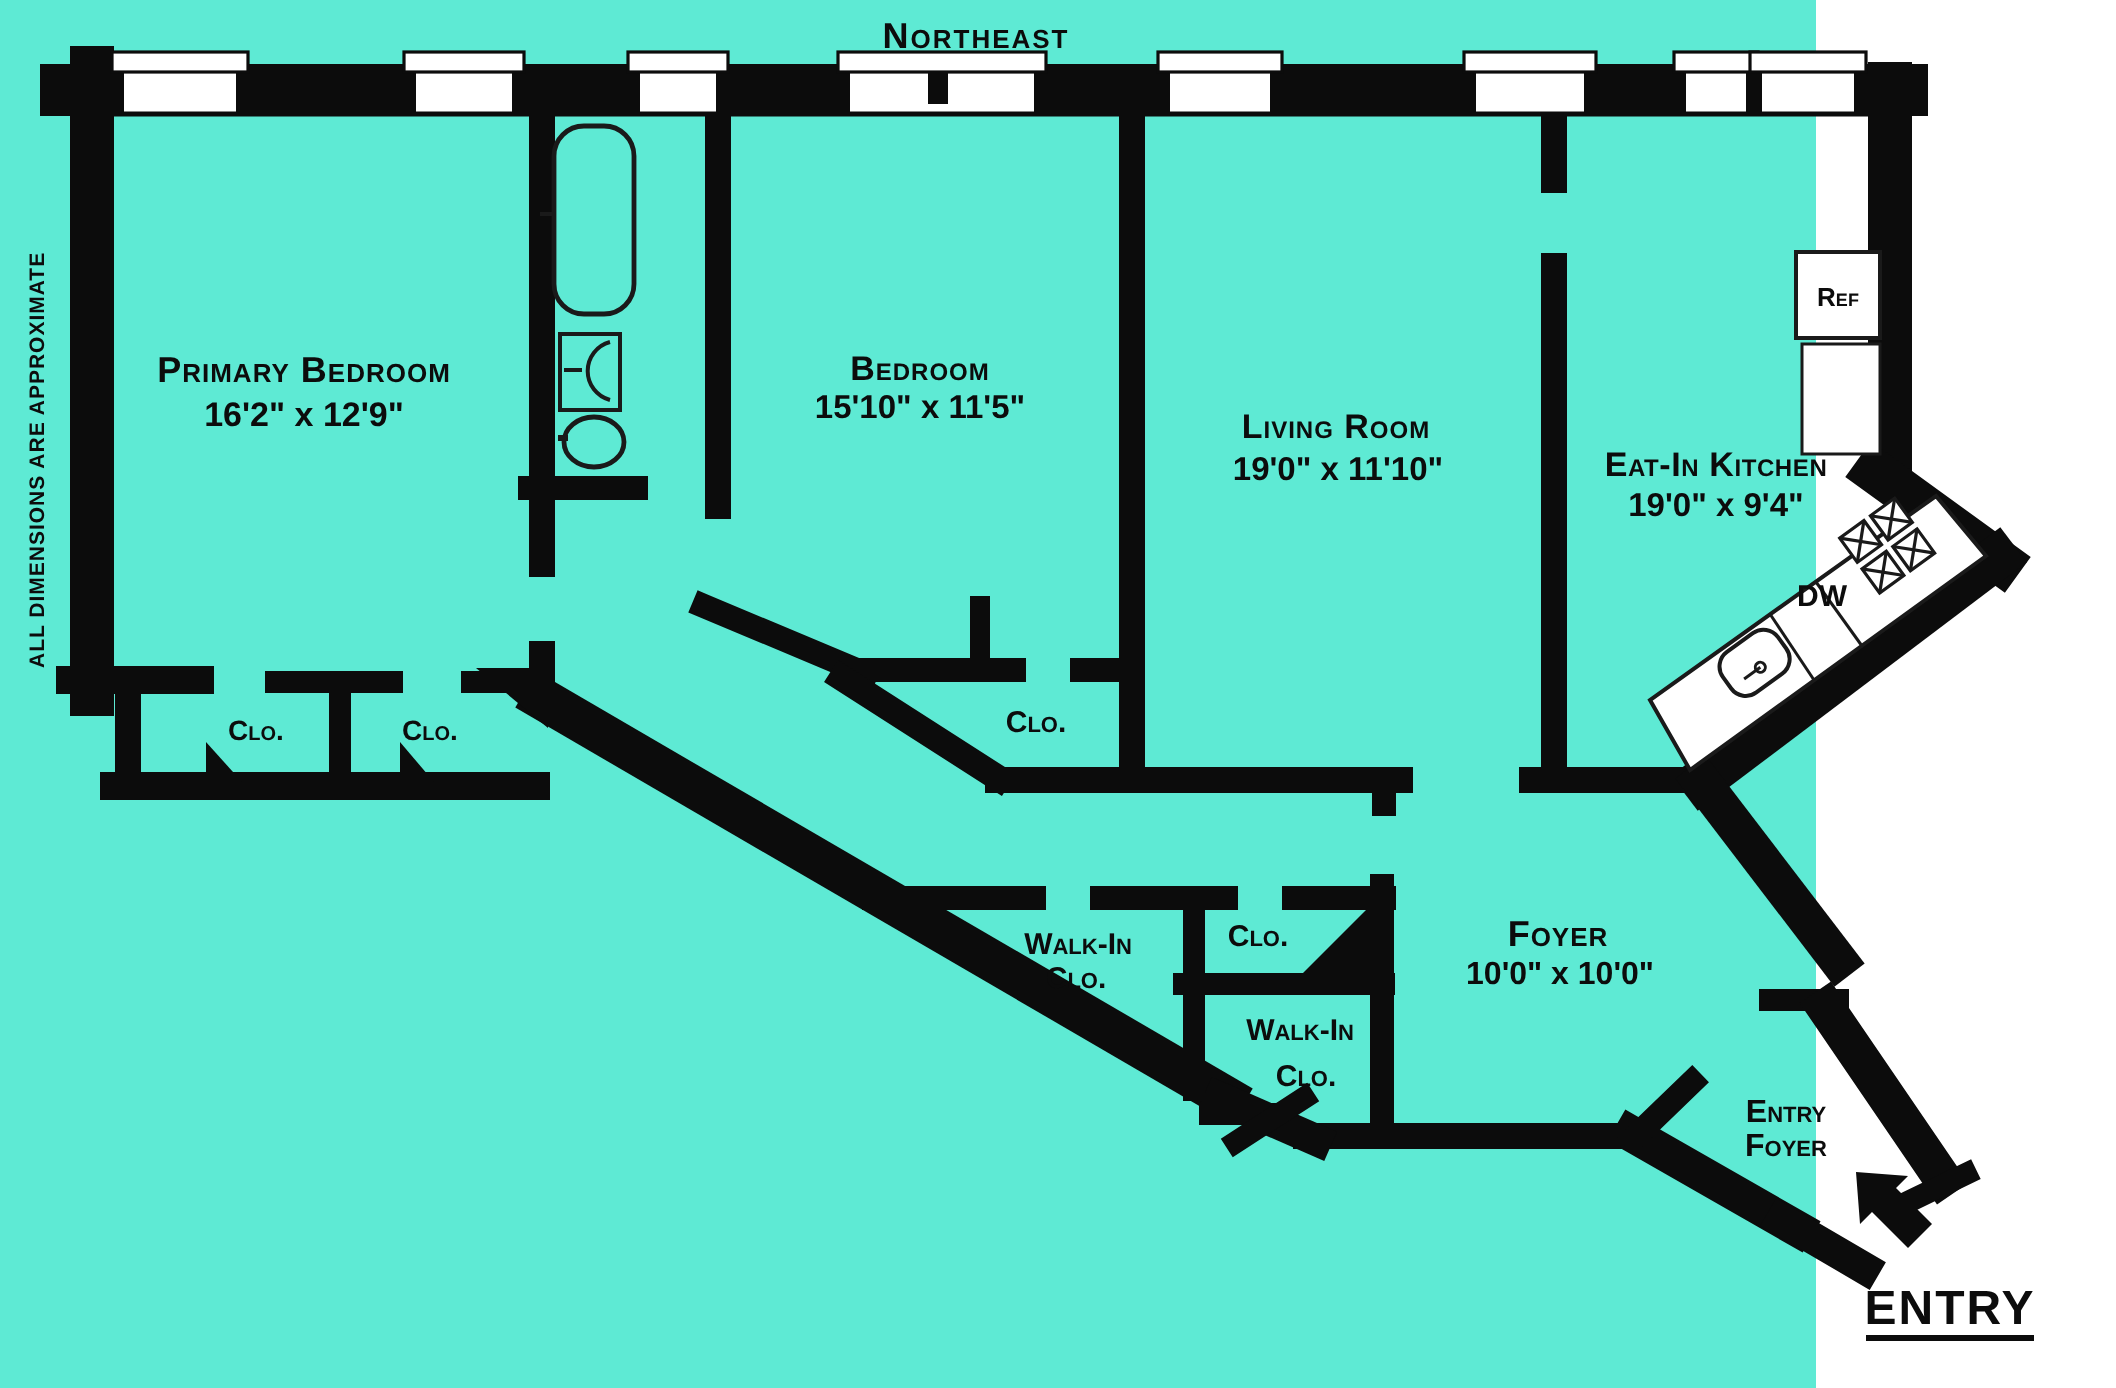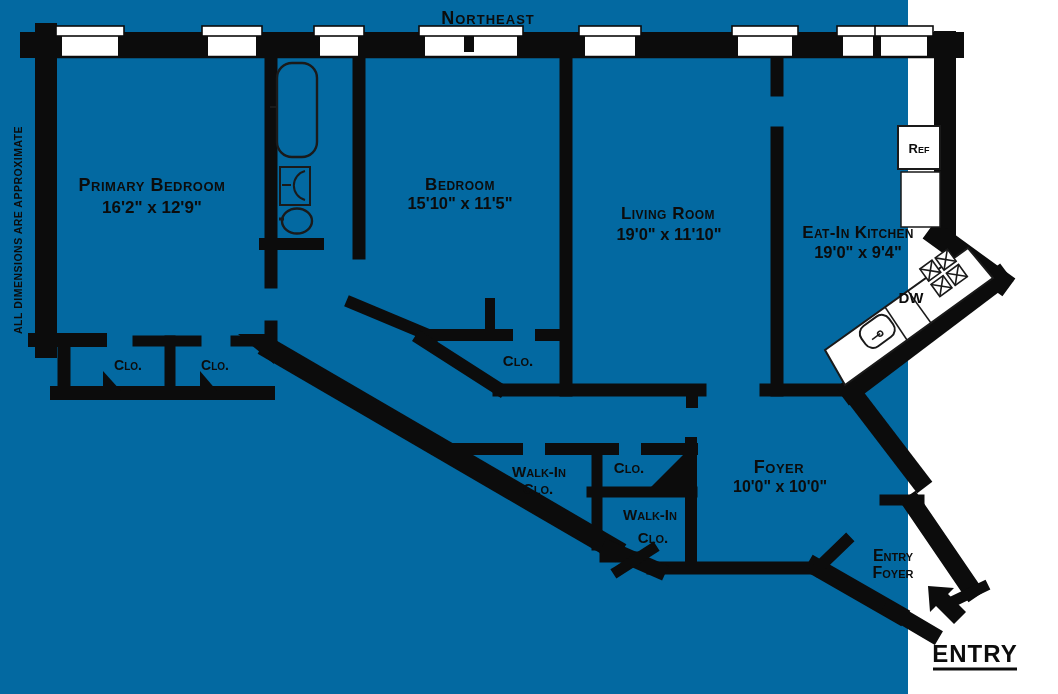--- a/index.html
+++ b/index.html
@@ -1,16 +1,16 @@
 <!DOCTYPE html>
 <html><head>
 <meta charset="utf-8">
 <style>
   html,body{margin:0;padding:0;background:#ffffff;}
-  .stage{width:908px;height:694px;position:relative;background:#0369a1;font-family:"Liberation Sans",sans-serif;text-decoration:underline;}
+  .stage{width:908px;height:694px;position:relative;background:#5eead4;font-family:"Liberation Sans",sans-serif;text-decoration:underline;}
   svg{display:block;}
   text{fill:#0c0c0c;font-family:"Liberation Sans",sans-serif;font-weight:700;}
   .sc{font-variant:small-caps;}
   .wall{stroke:#0c0c0c;fill:none;}
   .fillb{fill:#0c0c0c;stroke:none;}
 </style>
 </head>
 <body>
 
 <div class="stage">

